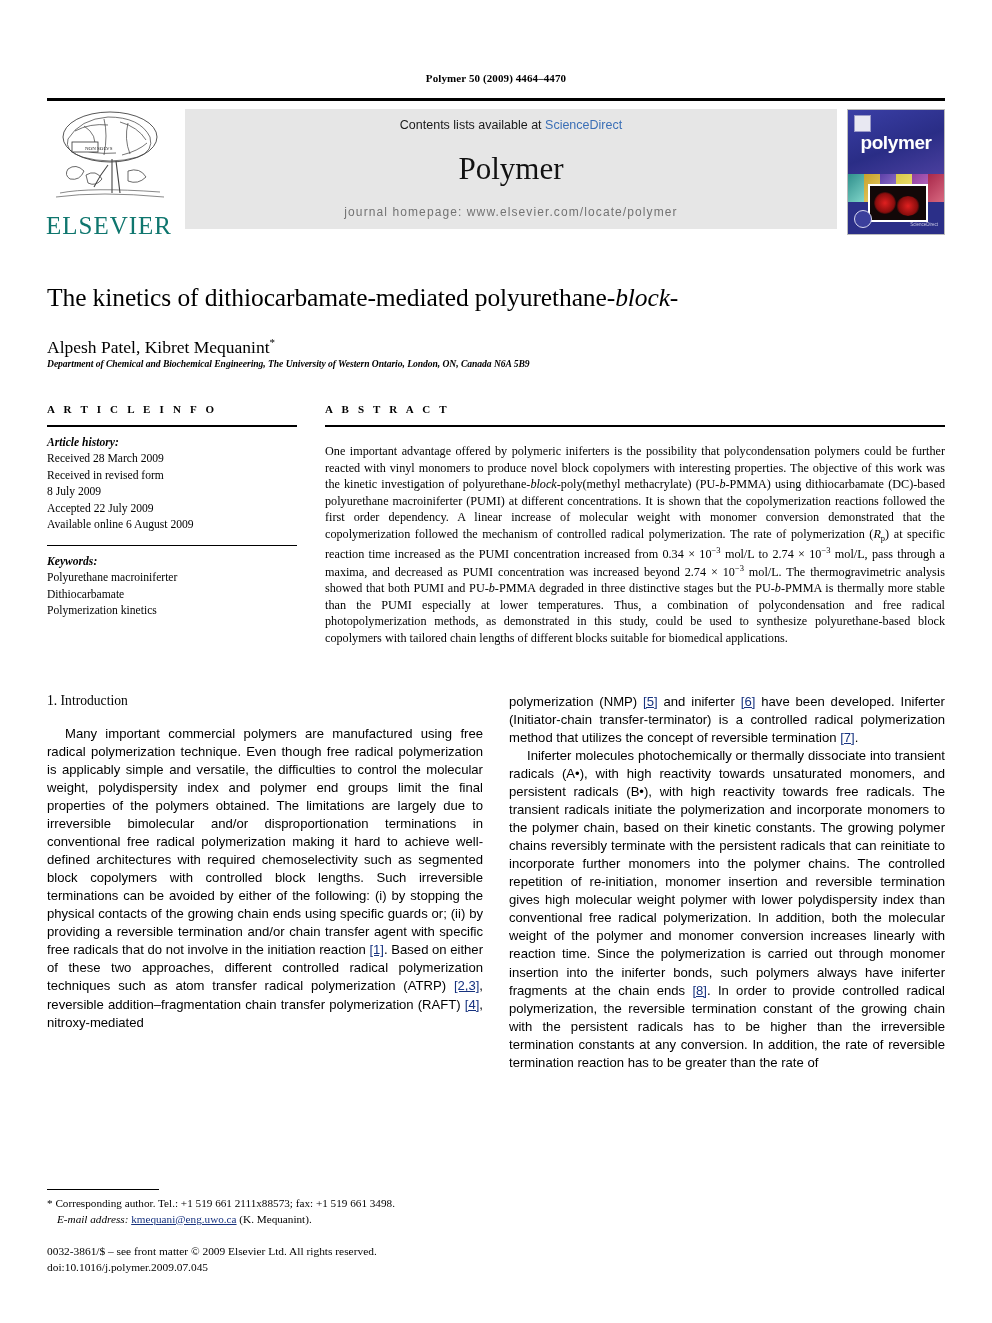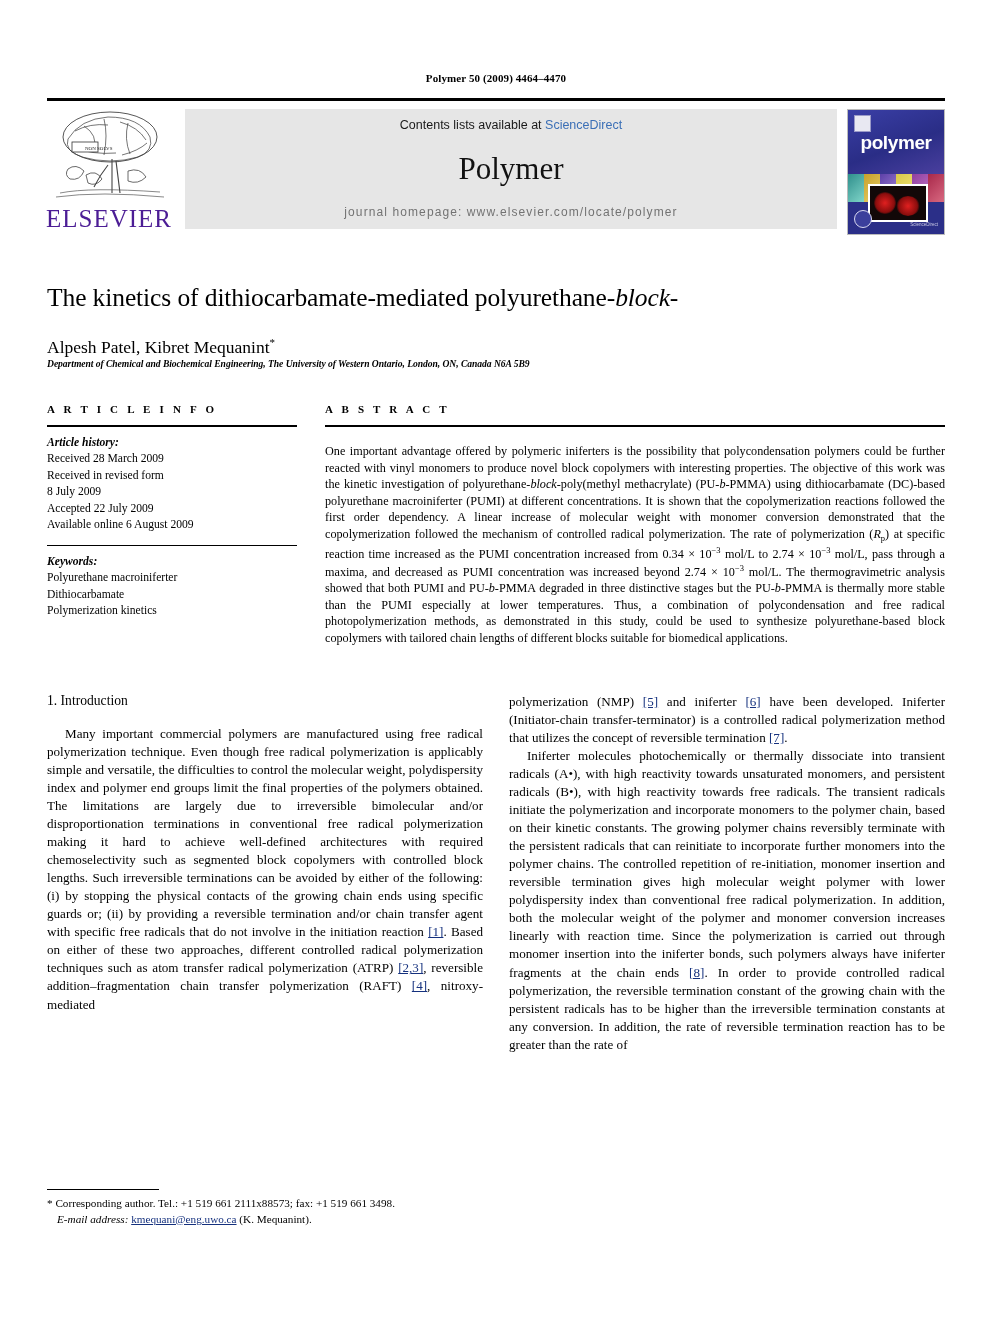--- a/index.html
+++ b/index.html
@@ -53,23 +53,23 @@
   .tree-box {
     width: 118px;
     height: 96px;
     position: relative;
     overflow: hidden;
   }
   .elsevier-word {
     font-family: "Liberation Serif", serif;
     font-size: 25px;
     letter-spacing: 1px;
-    color: #4c1d95;
+    color: #0f766e;
     line-height: 1;
-    margin-top: 1px;
+    margin-top: 8px;
   }
   .contents-panel {
     flex: 1 1 auto;
     margin: 0 10px 0 14px;
     background: #e6e6e6;
     height: 120px;
     position: relative;
     display: flex;
     flex-direction: column;
     align-items: center;
@@ -228,21 +228,21 @@
     position: relative;
   }
   .bcol { flex: 1 1 0; position: relative; }
   .h2 {
     font-family: "Liberation Serif", serif;
     font-weight: normal;
     font-size: 13.6px;
     margin: 0 0 16px 0;
   }
   .para {
-    font-family: Liberation Serif, serif;
+    font-family: Liberation Sans, sans-serif;
     font-size: 13.1px;
     line-height: 1.38;
     text-align: justify;
     margin: 0;
     hyphens: none;
   }
   .para.indent { text-indent: 18px; }
   .ref { color: #15317E; }
 
   
@@ -392,14 +392,18 @@
       <p class="para"><span>polymerization (NMP) </span><a class="ref" href="#">[5]</a><span> and iniferter </span><a class="ref" href="#">[6]</a><span> have been developed. Iniferter (Initiator-chain transfer-terminator) is a controlled radical polymerization method that utilizes the concept of reversible termination </span><a class="ref" href="#">[7]</a><span>.</span></p>
       <p class="para indent"><span>Iniferter molecules photochemically or thermally dissociate into transient radicals (A•), with high reactivity towards unsaturated monomers, and persistent radicals (B•), with high reactivity towards free radicals. The transient radicals initiate the polymerization and incorporate monomers to the polymer chain, based on their kinetic constants. The growing polymer chains reversibly terminate with the persistent radicals that can reinitiate to incorporate further monomers into the polymer chains. The controlled repetition of re-initiation, monomer insertion and reversible termination gives high molecular weight polymer with lower polydispersity index than conventional free radical polymerization. In addition, both the molecular weight of the polymer and monomer conversion increases linearly with reaction time. Since the polymerization is carried out through monomer insertion into the iniferter bonds, such polymers always have iniferter fragments at the chain ends </span><a class="ref" href="#">[8]</a><span>. In order to provide controlled radical polymerization, the reversible termination constant of the growing chain with the persistent radicals has to be higher than the irreversible termination constants at any conversion. In addition, the rate of reversible termination reaction has to be greater than the rate of</span></p>
     </div>
   </div>
 
   <div class="footnote-wrap">
     <div class="footnote-rule"></div>
     <div class="footnote"><span>*</span><span> Corresponding author. Tel.: +1 519 661 2111x88573; fax: +1 519 661 3498.</span><br><em>E-mail address:</em> <a class="mail" href="#">kmequani@eng.uwo.ca</a><span> (K. Mequanint).</span></div>
   </div>
 
+  <div class="footer">
+    <div>0032-3861/$ – see front matter © 2009 Elsevier Ltd. All rights reserved.</div>
+    <div>doi:10.1016/j.polymer.2009.07.045</div>
+  </div>
 
 </div>
 
 </body></html>

